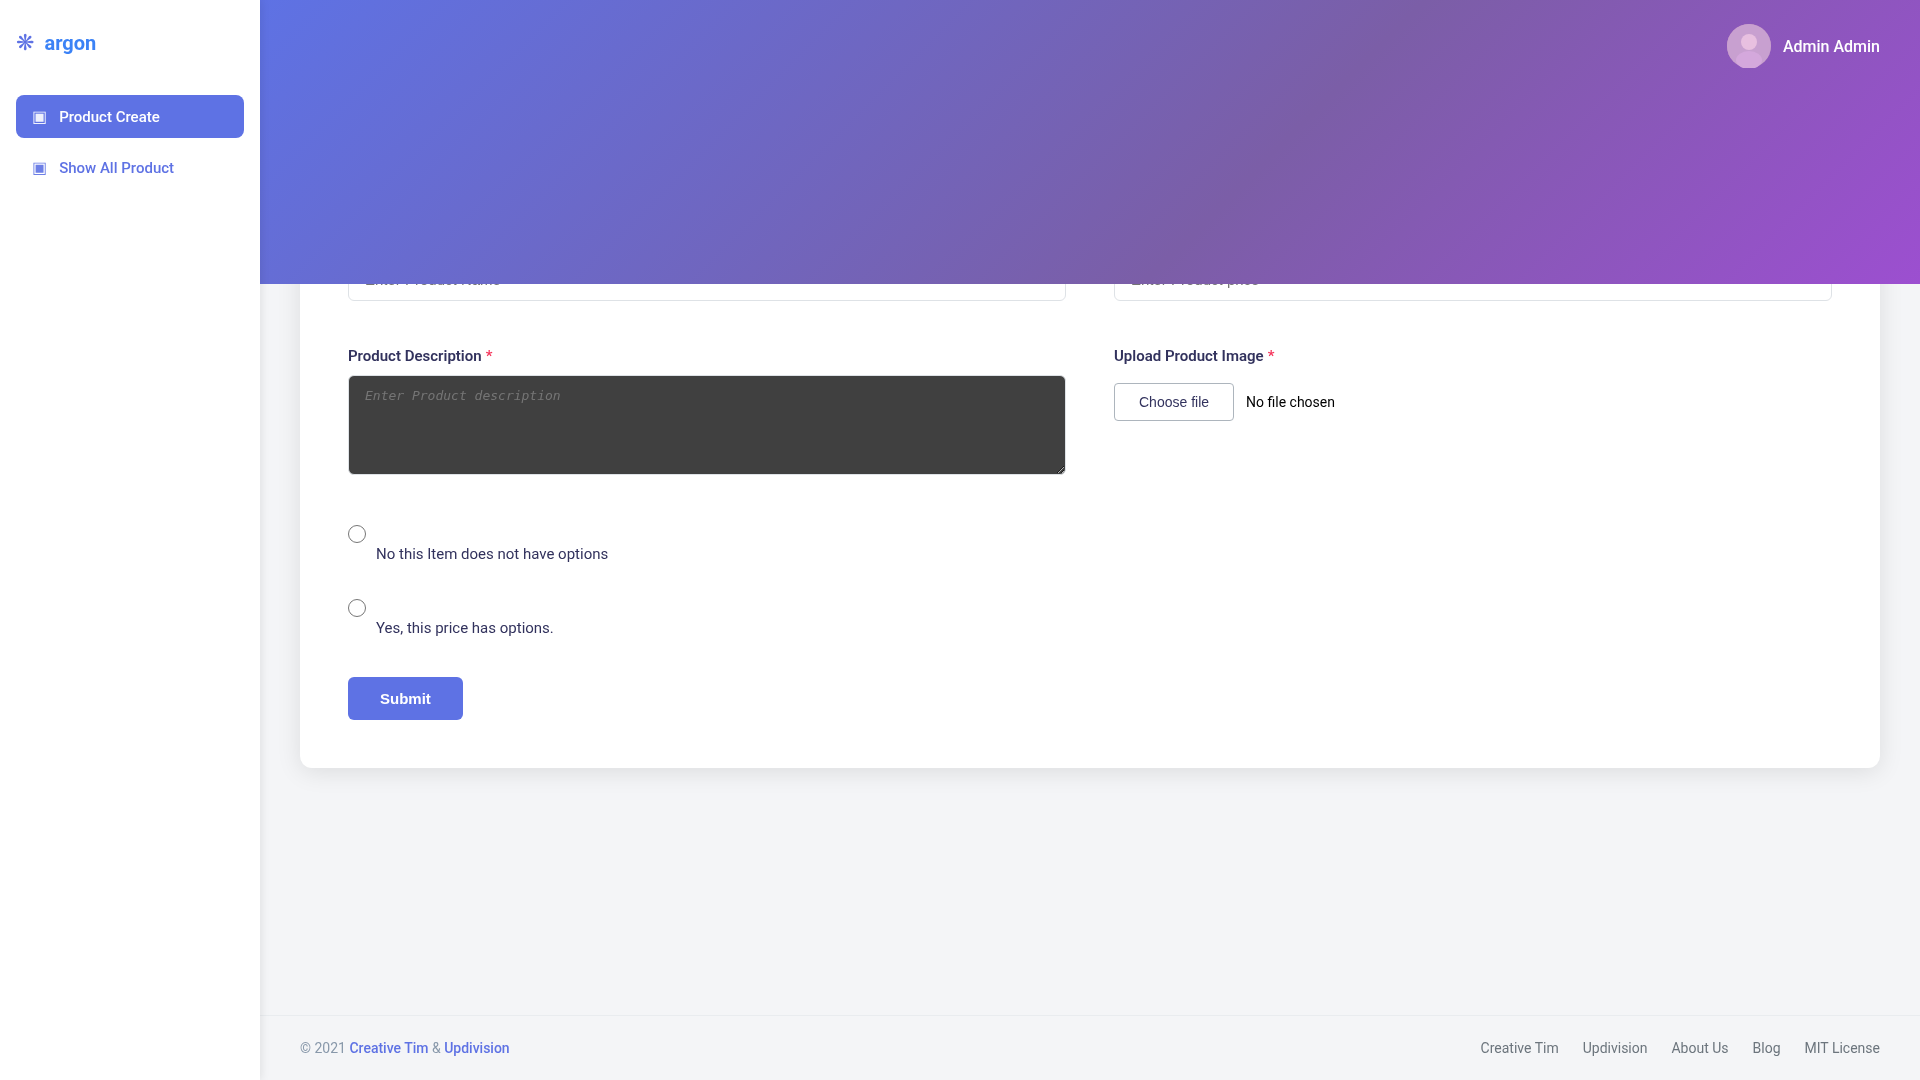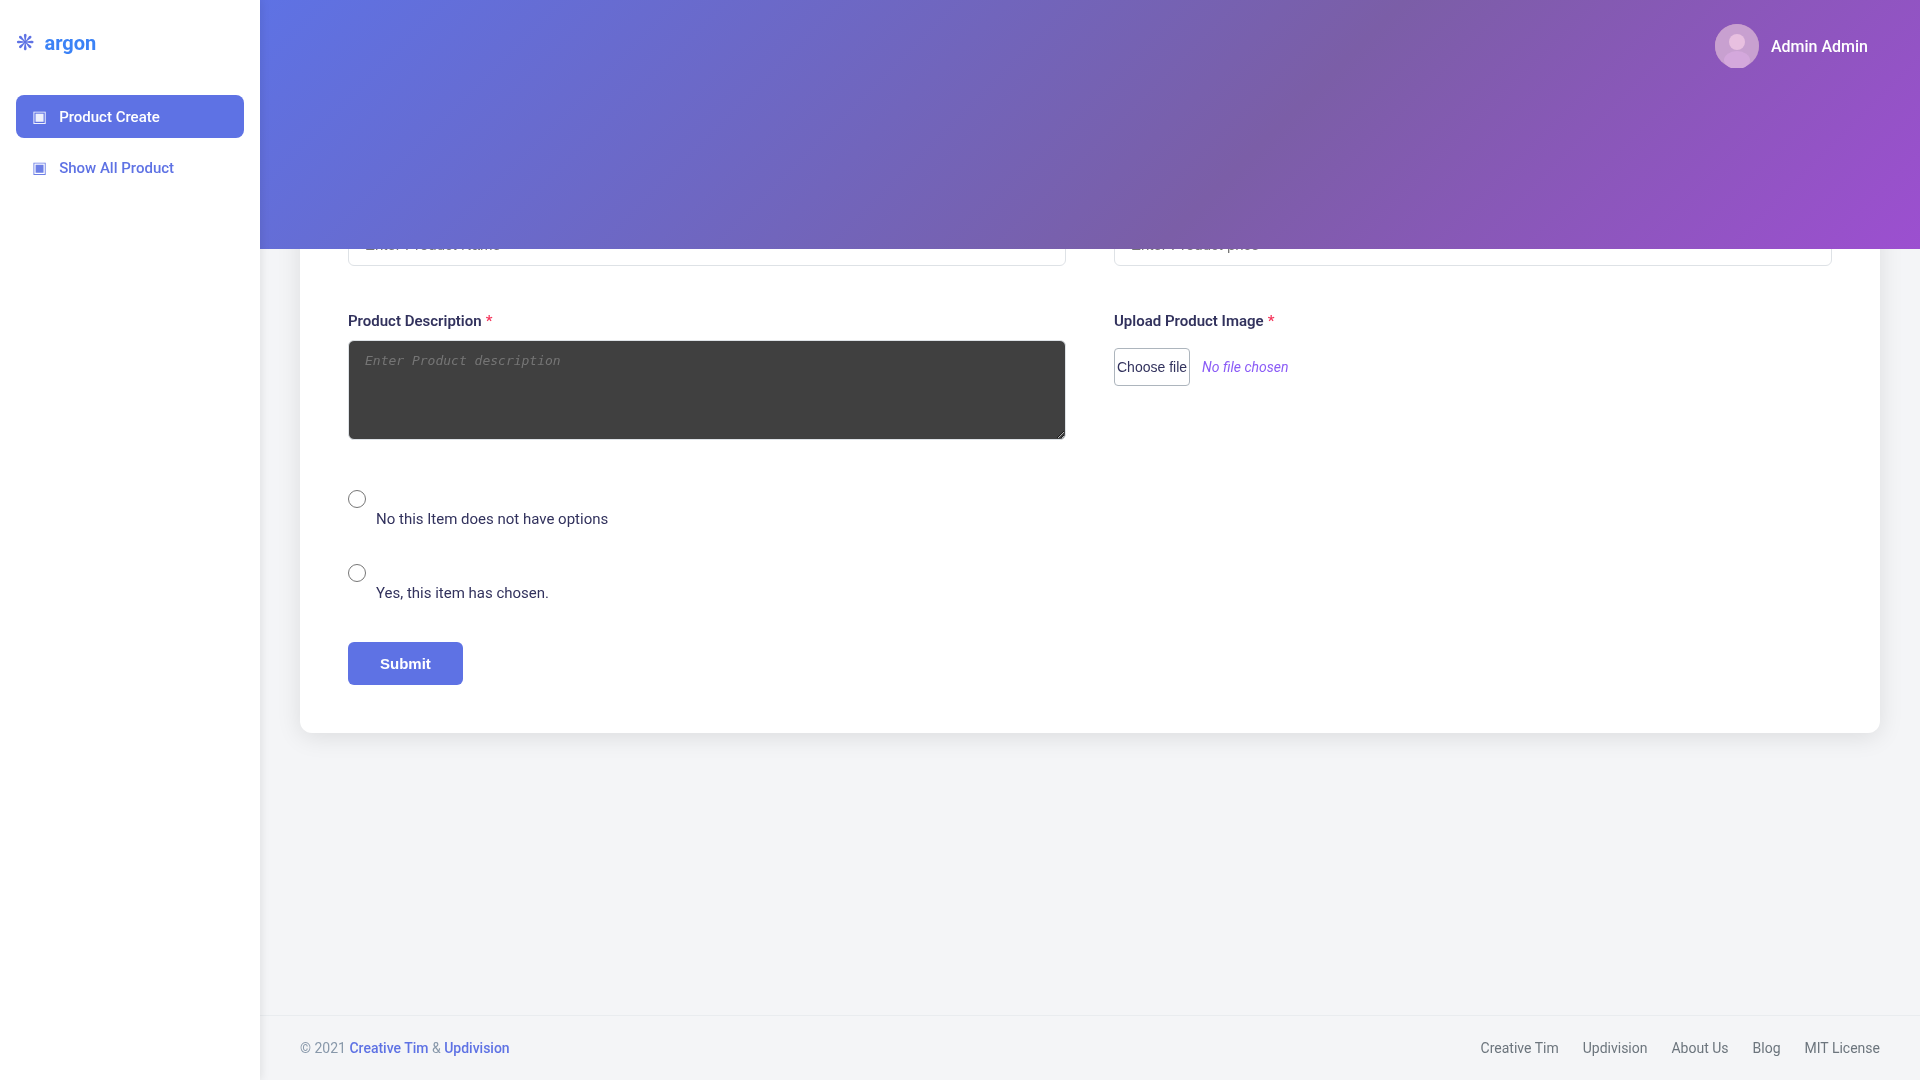--- a/index.html
+++ b/index.html
@@ -85,25 +85,25 @@
     .main-area {
       flex: 1;
       display: flex;
       flex-direction: column;
       min-height: 1080px;
     }
 
     
     .header {
       background: linear-gradient(135deg, #5e72e4 0%, #7b5ea7 60%, #9c4fd0 100%);
-      height: 249px;
+      height: 284px;
       display: flex;
       align-items: flex-start;
       justify-content: flex-end;
-      padding: 24px 52px;
+      padding: 24px 40px;
       position: relative;
     }
 
     .user-info {
       display: flex;
       align-items: center;
       gap: 12px;
       color: #fff;
     }
 
@@ -197,31 +197,30 @@
       display: flex;
       align-items: center;
       gap: 12px;
       margin-top: 8px;
     }
 
     .choose-file-btn {
       background: #fff;
       border: 1px solid #adb5bd;
       border-radius: 4px;
-      padding: 10px 2px;
+      padding: 10px 24px;
       font-size: 14px;
       color: #32325d;
       cursor: pointer;
       font-weight: 500;
     }
 
     .no-file-text {
       font-size: 14px;
-      color: #8b5cf6;
-      font-style: italic;
+      color: #000000;
     }
 
     .radio-group {
       display: flex;
       flex-direction: column;
       gap: 16px;
       margin-bottom: 30px;
     }
 
     .radio-item {
@@ -364,21 +363,21 @@
       </div>
 
       
       <div class="radio-group">
         <label class="radio-item">
           <input class="radio-input" type="radio" name="item-options" style="">
           <span class="radio-label">No this Item does not have options</span>
         </label>
         <label class="radio-item">
           <input class="radio-input" type="radio" name="item-options" style="">
-          <span class="radio-label">Yes, this item has chosen.</span>
+          <span class="radio-label">Yes, this price has options.</span>
         </label>
       </div>
 
       
       <button class="submit-btn">Submit</button>
 
     </div>
   </div>
 
   <div class="footer">

